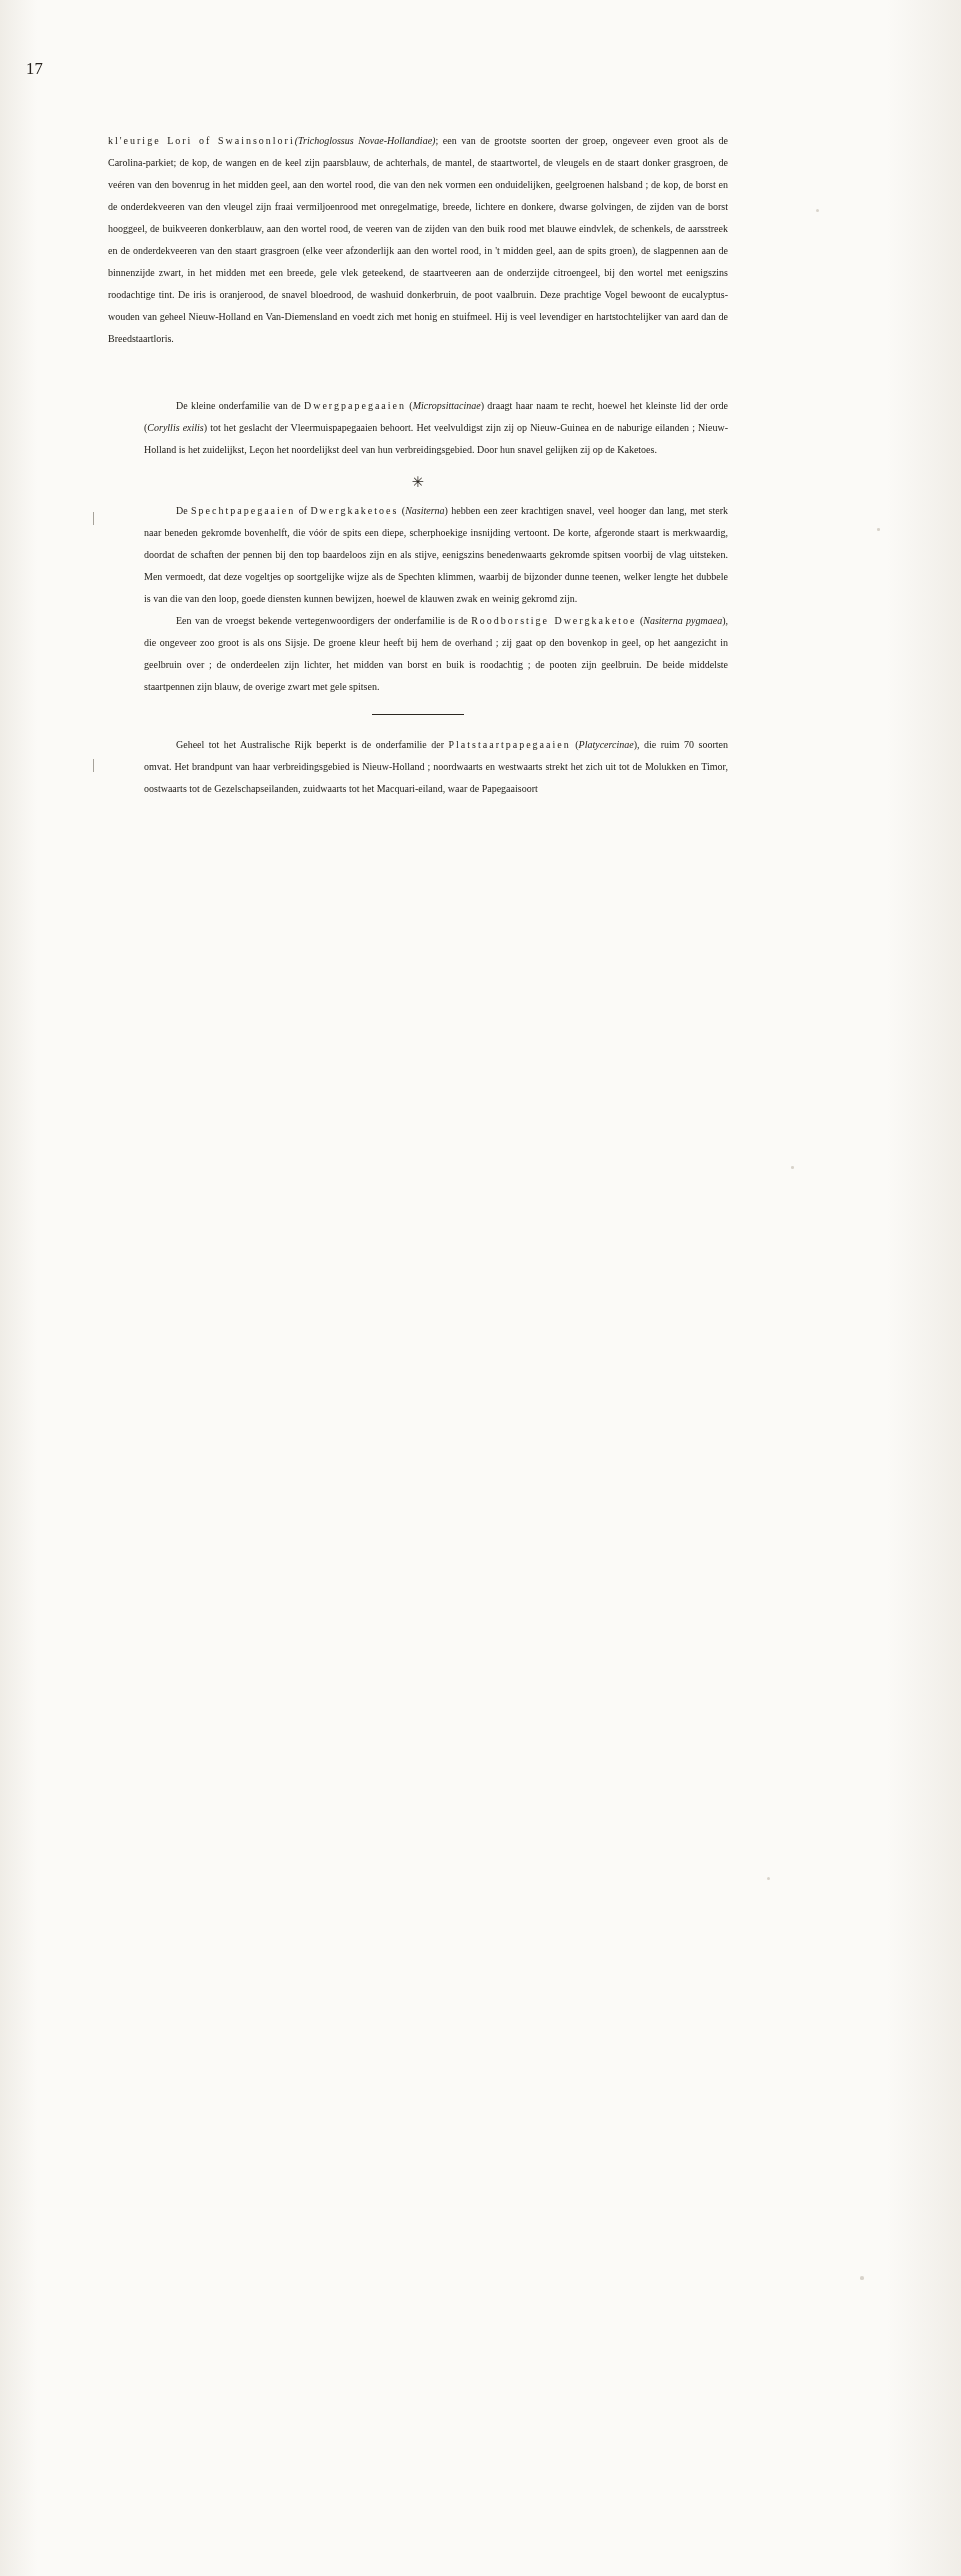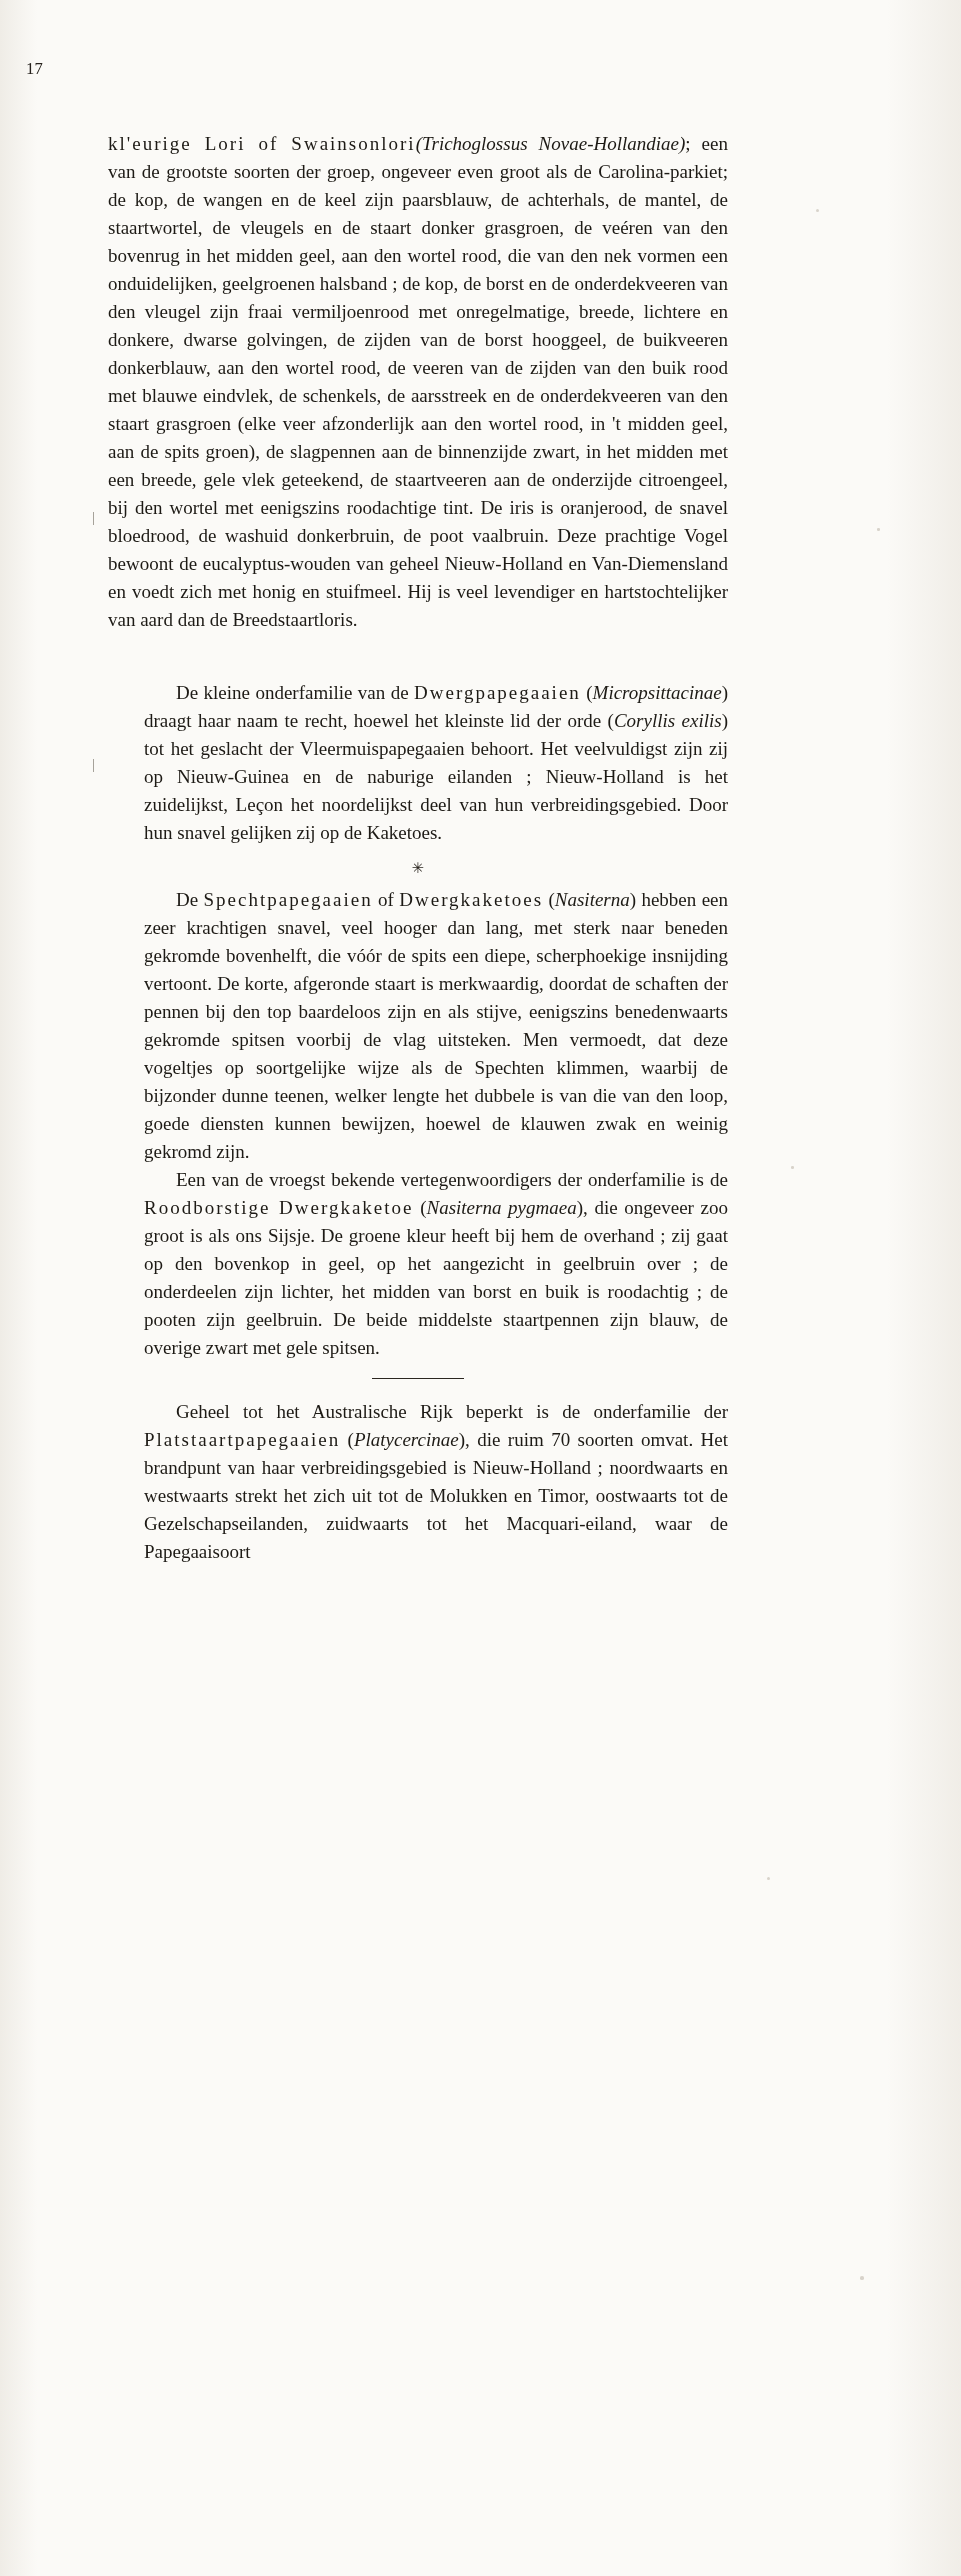--- a/index.html
+++ b/index.html
@@ -46,22 +46,22 @@
     color: #26211c;
   }
   .content {
     position: absolute;
     left: 108px;
     top: 130px;
     width: 620px;
   }
   p {
     margin: 0;
-    font-size: 19px;
-    line-height: 28px;
+    font-size: 10px;
+    line-height: 22px;
     text-align: justify;
     text-justify: inter-word;
     color: #1d1a15;
     hyphens: manual;
   }
   p.indent {
     text-indent: 32px;
     margin-left: 36px;
   }
   .blk {

